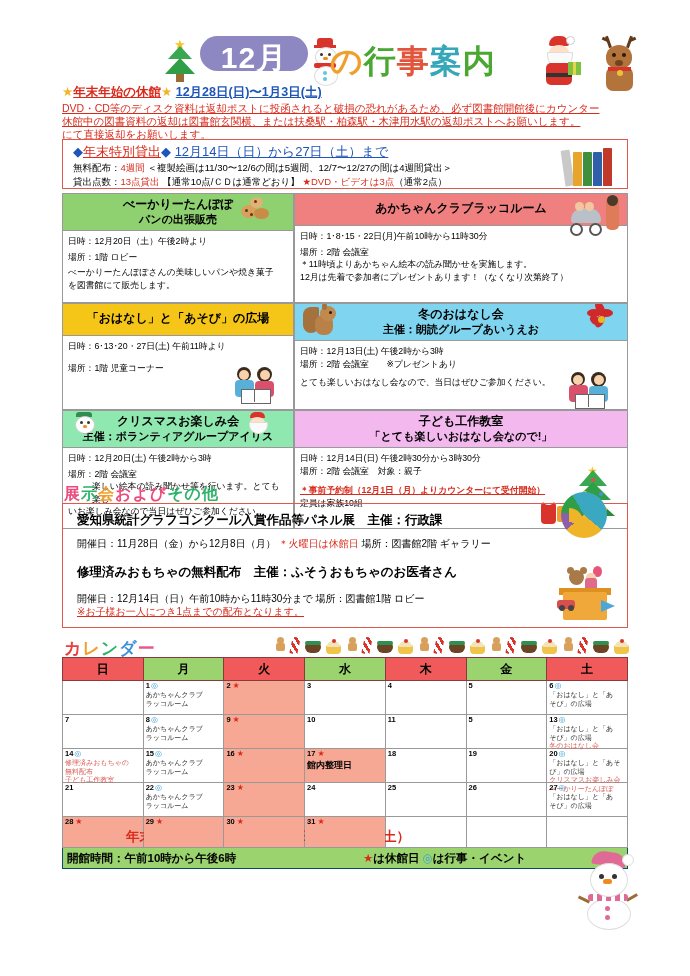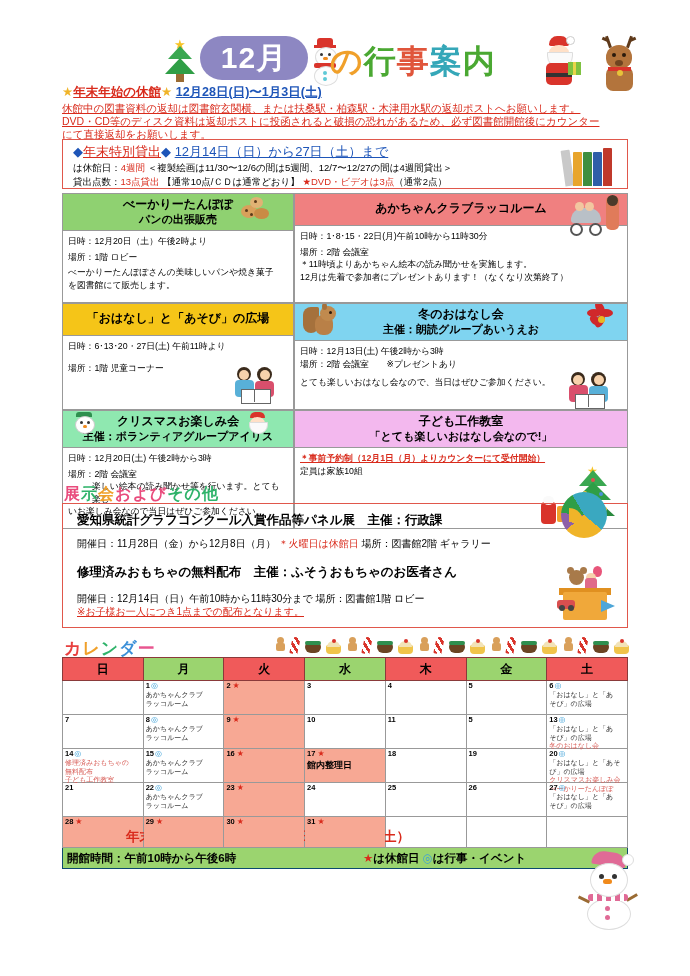--- a/index.html
+++ b/index.html
@@ -44,21 +44,21 @@
     border-left: 12px solid transparent;
     border-right: 12px solid transparent;
     border-bottom: 13px solid #3aa851;
   }
   .tree-trunk {
     position: absolute; left: 13px; top: 36px;
     width: 8px; height: 8px; background: #9a6b33;
   }
   .month-pill {
     position: absolute; left: 200px; top: 6px;
-    width: 108px; height: 44px;
+    width: 108px; height: 35px;
     background: #8d87c2;
     border-radius: 22px;
     color: #ffffff;
     font-size: 30px;
     font-weight: bold;
     line-height: 44px;
     text-align: center;
     letter-spacing: 1px;
   }
   .snowman-head {
@@ -432,33 +432,33 @@
       <div class="rd-bell"></div>
   </div>
 </div>
 
 <div class="closure">
   <div class="closure-head">
     <span class="star">★</span><span class="kyukan">年末年始の休館</span><span class="star">★</span>
     <span class="dates">12月28日(日)〜1月3日(土)</span>
   </div>
   <div class="closure-body">
+    <div>DVD・CD等のディスク資料は返却ポストに投函されると破損の恐れがあるため、必ず図書館開館後にカウンター</div>
     <div>休館中の図書資料の返却は図書館玄関横、または扶桑駅・柏森駅・木津用水駅の返却ポストへお願いします。</div>
-    <div>DVD・CD等のディスク資料は返却ポストに投函されると破損の恐れがあるため、必ず図書館開館後にカウンター</div>
     <div>にて直接返却をお願いします。</div>
   </div>
 </div>
 
 <div class="loanbox">
   <div class="loan-title">
     <span class="dia">◆</span><span class="lbl">年末特別貸出</span><span class="dia">◆</span>
     <span class="rng">12月14日（日）から27日（土）まで</span>
   </div>
   <div class="loan-r1">
-    <span>は休館日：</span><span class="hl">4週間</span>
+    <span>無料配布：</span><span class="hl">4週間</span>
     <span>＜複製絵画は11/30〜12/6の間は5週間、12/7〜12/27の間は4週間貸出＞</span>
   </div>
   <div class="loan-r2">
     <span>貸出点数：</span><span class="hl">13点貸出</span>
     <span>【通常10点/ＣＤは通常どおり】</span>
     <span class="hl">★DVD・ビデオは3点</span><span>（通常2点）</span>
   </div>
   <div class="books">
     <div class="bk bk1"></div>
       <div class="bk bk2"></div>
@@ -593,20 +593,22 @@
       <p style="margin:0;">いお楽しみ会なので当日はぜひご参加ください。</p>
     </div>
   </div>
 
   <div class="evcell">
     <div class="evhead bg-violet">
       <span>子ども工作教室</span>
       <span class="sub">「とても楽しいおはなし会なので!」</span>
     </div>
     <div class="evbody" style="height:72px;">
+      <p style="margin:0;">日時：12月14日(日) 午後2時30分から3時30分</p>
+      <p style="margin:0 0 7px 0;">場所：2階 会議室　対象：親子</p>
       <p class="warn" style="margin:0;">＊事前予約制（12月1日（月）よりカウンターにて受付開始）</p>
       <p style="margin:0;">定員は家族10組</p>
       <div class="deco xtree-ev">
         <div class="xt-st">★</div>
         <div class="xt-l3"></div>
           <div class="xt-l2"></div>
           <div class="xt-l1"></div>
           <div class="xt-tr"></div>
         <div class="xt-b" style="left:22px;top:12px;background:#e05050;"></div>
         <div class="xt-b" style="left:14px;top:25px;background:#f0c040;"></div>

